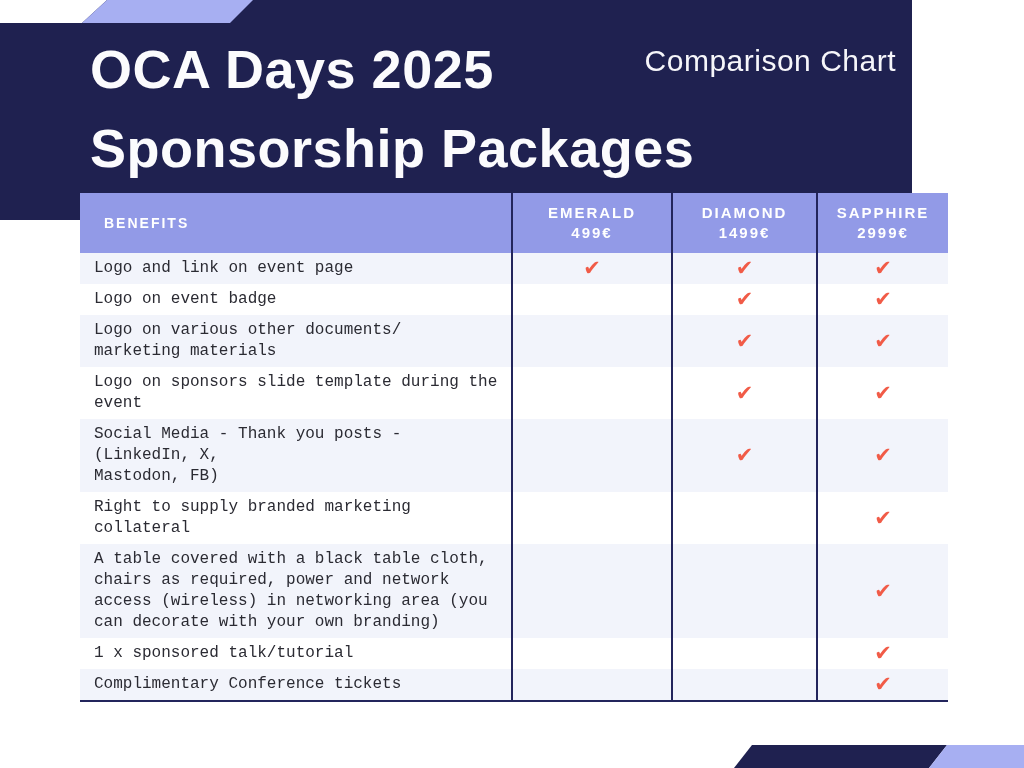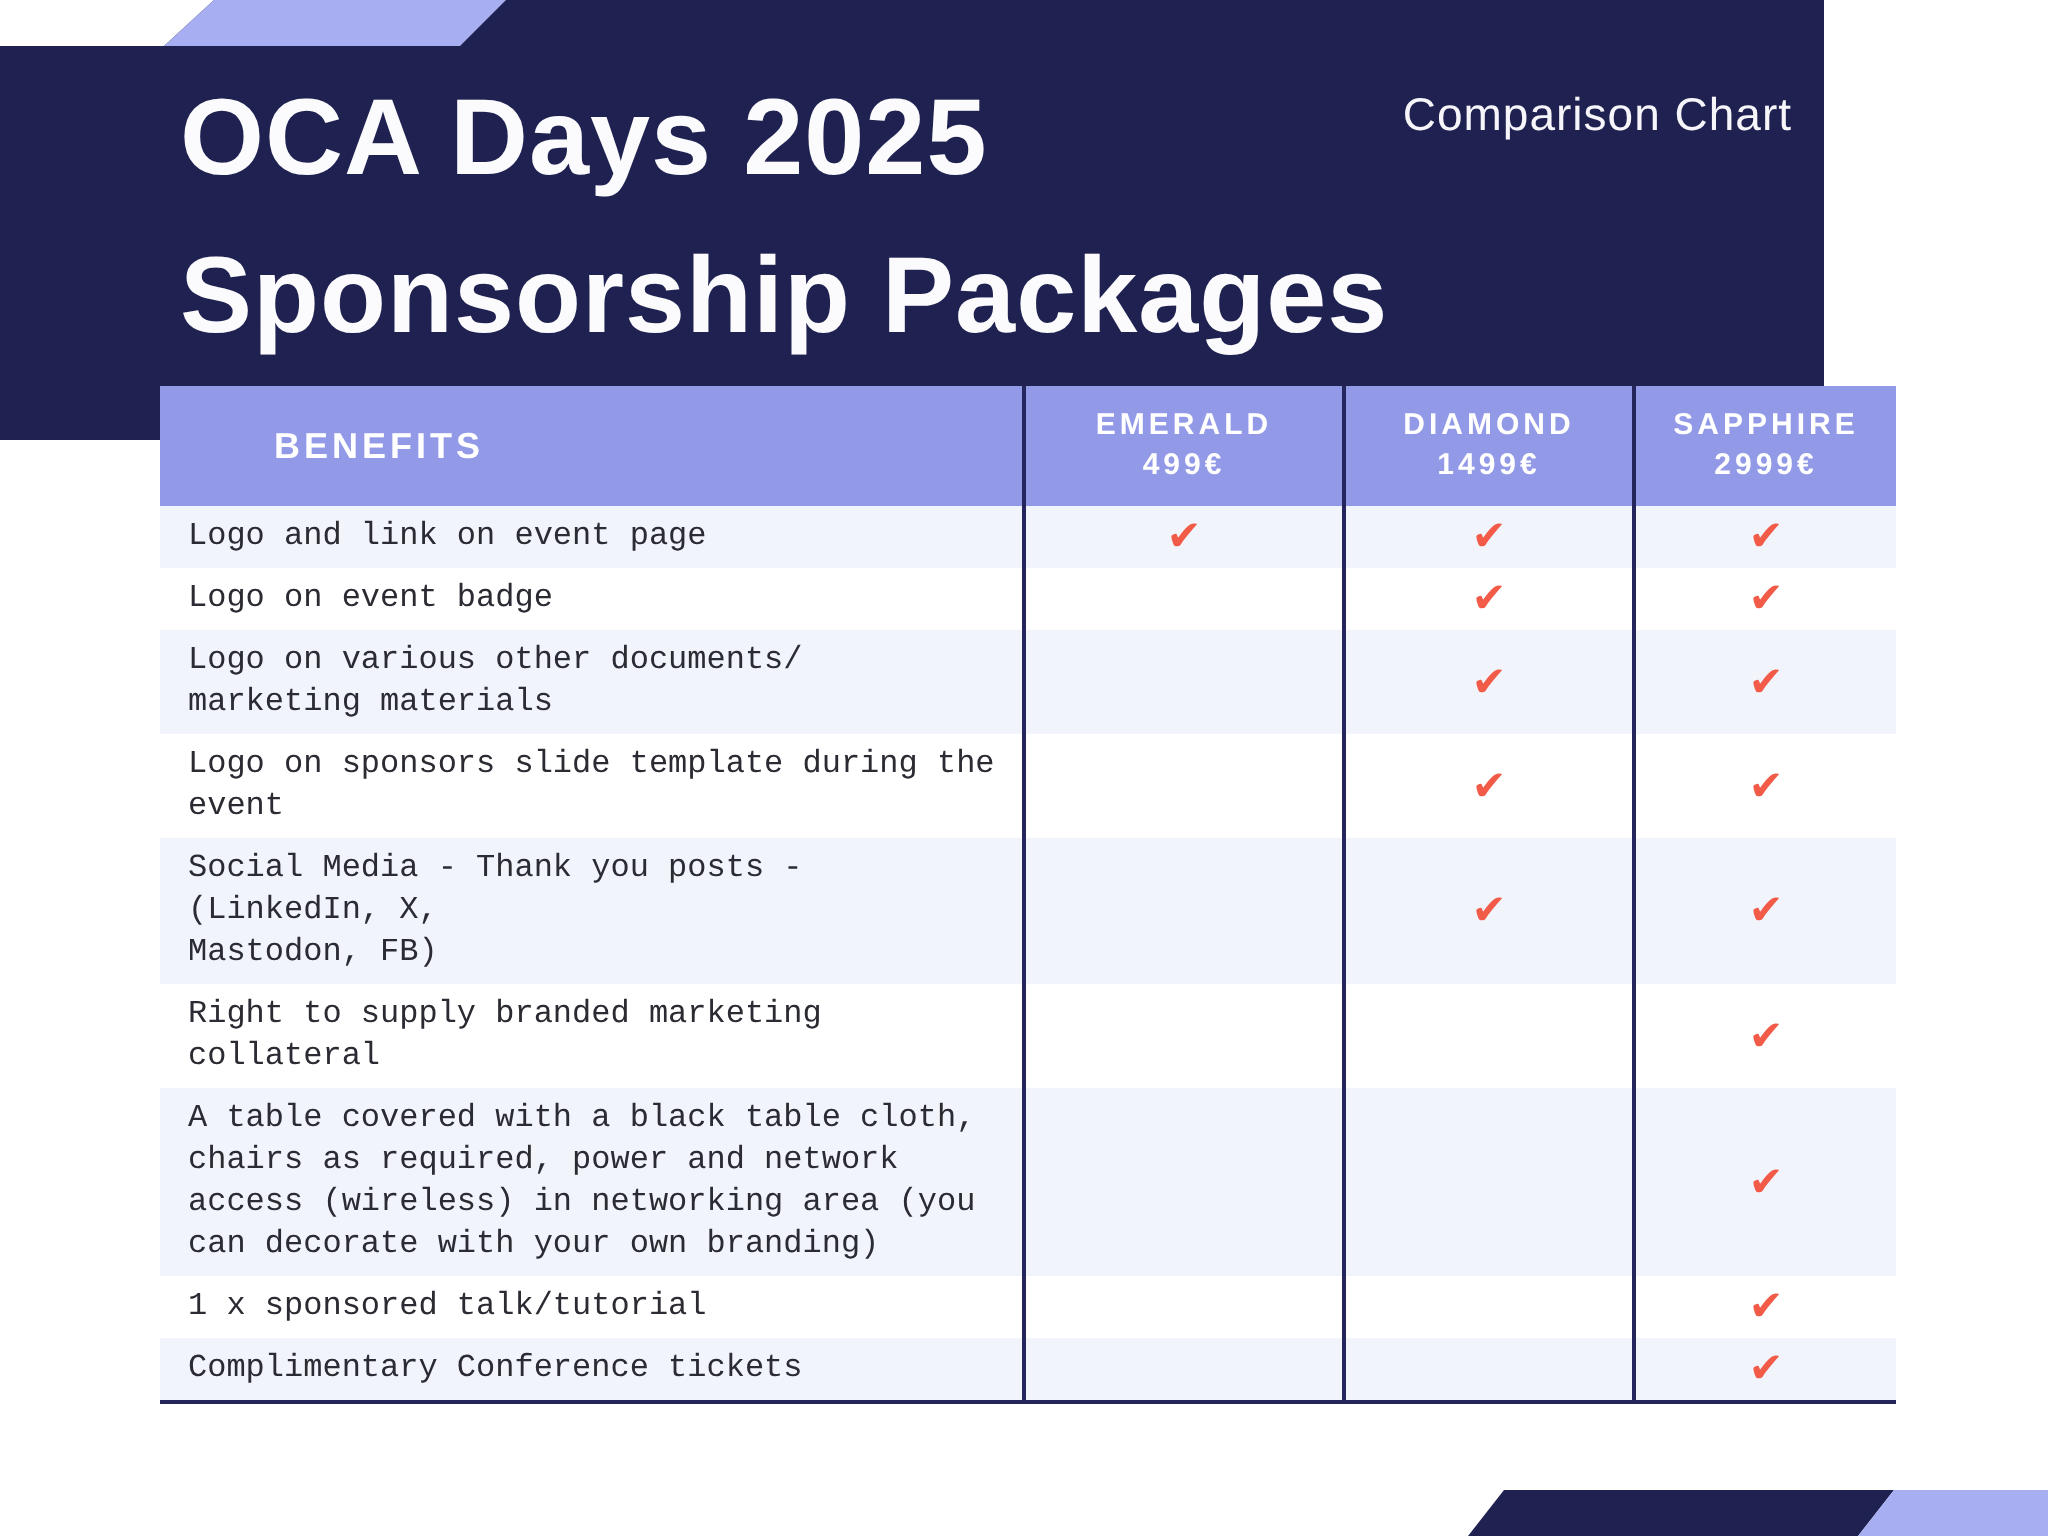--- a/index.html
+++ b/index.html
@@ -23,21 +23,21 @@
     position:absolute;left:0;top:0;width:912px;height:220px;
     background:var(--navy);
   }
   .title{
     position:absolute;left:90px;top:30px;
     color:#fbfbfd;font-size:54px;font-weight:800;line-height:79px;
     letter-spacing:0.5px;
   }
   .corner-label{
     position:absolute;right:16px;top:44px;
-    color:#f6f6fa;font-size:23px;font-weight:400;letter-spacing:0.5px;
+    color:#f6f6fa;font-size:30px;font-weight:400;letter-spacing:0.5px;
   }
   
   .deco-top{position:absolute;left:0;top:0;width:253px;height:23px;}
   .deco-top .wedge-white{
     position:absolute;inset:0;background:#ffffff;
     clip-path:polygon(0 0,107px 0,82px 100%,0 100%);
   }
   .deco-top .wedge-lavender{
     position:absolute;inset:0;background:var(--lavender);
     clip-path:polygon(107px 0,253px 0,230px 100%,82px 100%);
@@ -61,21 +61,21 @@
   col.c-benefits{width:432px;}
   col.c-emerald{width:160px;}
   col.c-diamond{width:145px;}
   col.c-sapphire{width:131px;}
   thead th{
     background:var(--periwinkle);
     color:#ffffff;font-weight:700;letter-spacing:2px;
     height:60px;vertical-align:middle;
   }
   th.benefits-head{
-    text-align:left;padding-left:57px;font-size:18px;
+    text-align:left;padding-left:24px;font-size:14px;
   }
   th.pkg-head{font-size:15px;text-align:center;line-height:20px;}
   th.pkg-head .pkg-name,th.pkg-head .pkg-price{display:block;}
   tbody td{
     font-size:16px;color:var(--text);
     padding:5px 10px;line-height:21px;vertical-align:middle;
   }
   tbody tr:nth-child(odd) td{background:var(--row-alt);}
   tbody tr:nth-child(even) td{background:#ffffff;}
   td.benefit{white-space:pre-line;padding-left:14px;font-family:Liberation Mono, monospace;}

